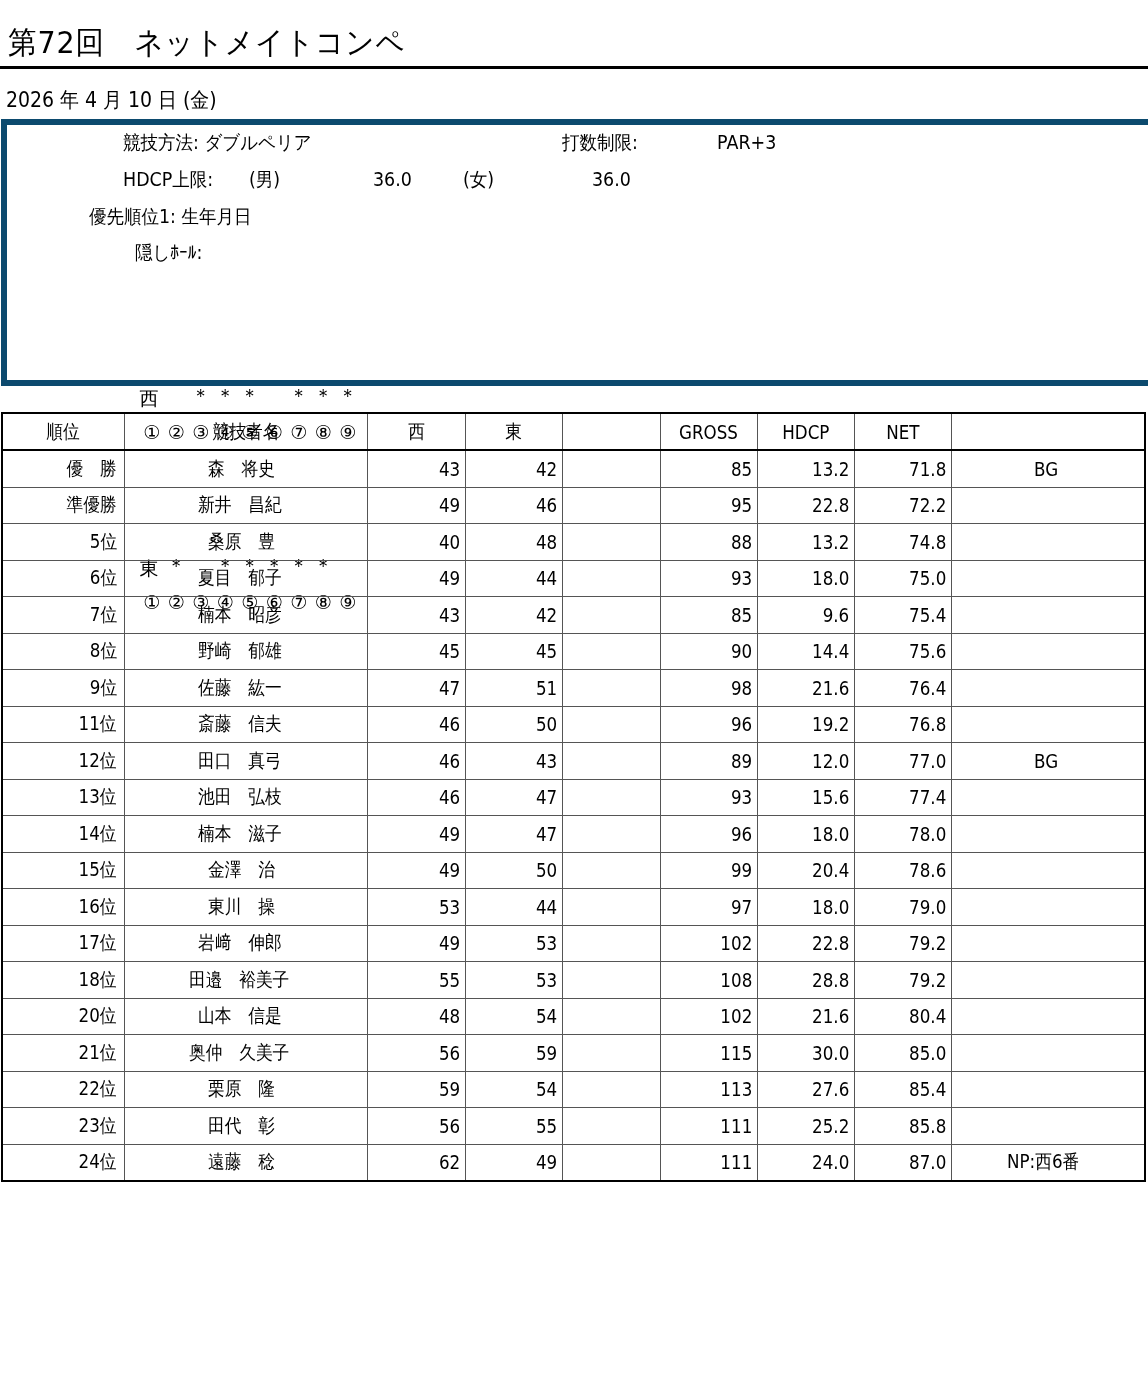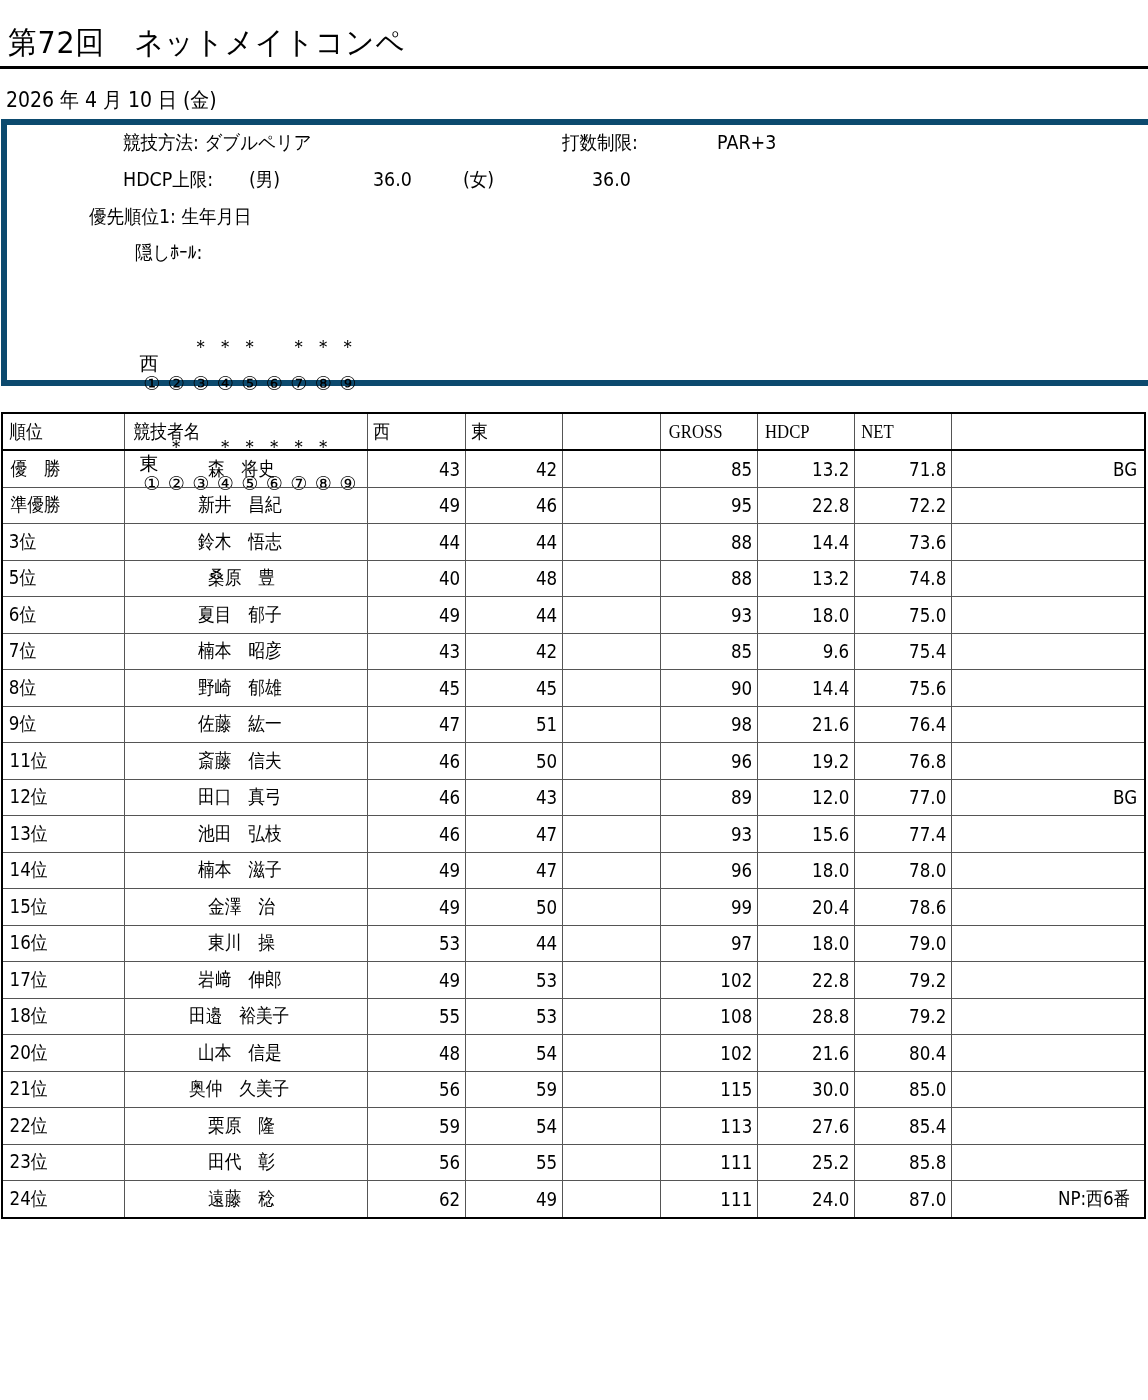--- a/index.html
+++ b/index.html
@@ -25,46 +25,46 @@
   }
   .info-box {
     position: absolute; left: 1px; top: 119px; width: 1142px; height: 255px;
     border: 6px solid #0c4a6e;
   }
   .info-line {
     position: absolute; font-size: 19px; line-height: 24px; white-space: pre;
     transform: scaleX(0.92); transform-origin: left center;
   }
   .holes-row {
-    position: absolute; font-size: 19px; line-height: 20px; white-space: pre;
+    position: absolute; font-size: 19px; line-height: 34px; white-space: pre;
   }
   .hole-group { display: inline-block; position: relative; }
   .hole {
     display: inline-block; width: 24.5px; text-align: center; position: relative;
   }
   .hole .star {
     position: absolute; left: 0; right: 0; top: -37px; text-align: center; font-size: 19px;
   }
 
   table.results {
     position: absolute; left: 1px; top: 412px;
     border-collapse: collapse; table-layout: fixed;
     border: 2px solid #000;
   }
   table.results th, table.results td {
     border: 1px solid #555;
     height: 35.5px; padding: 0 4px; font-size: 19px; font-weight: normal;
     white-space: nowrap; overflow: hidden;
   }
   table.results thead th { border-bottom: 2px solid #000; height: 35px; }
-  table.results th { text-align: left; font-family: Liberation Serif, serif; }
-  td.rank { text-align: left; }
+  table.results th { text-align: center; }
+  td.rank { text-align: right; }
   td.name { text-align: center; padding-left: 5px; }
   td.num { text-align: right; padding-right: 6px; }
-  td.note { text-align: right; padding-left: 2px; }
+  td.note { text-align: center; padding-left: 2px; }
   .narrow { display: inline-block; transform: scaleX(0.88); transform-origin: right center; }
   .narrow-c { display: inline-block; transform: scaleX(0.88); transform-origin: center center; }
   .narrow-l { display: inline-block; transform: scaleX(0.88); transform-origin: left center; }
 </style>
 </head>
 <body>
 
 <div class="title">第72回　ネットメイトコンペ</div>
 <div class="title-rule"></div>
 <div class="date">2026 年 4 月 10 日 (金)</div>
@@ -139,31 +139,20 @@
         <td class="name"><span class="narrow-l">新井　昌紀</span></td>
         <td class="num"><span class="narrow">49</span></td>
         <td class="num"><span class="narrow">46</span></td>
         <td class="num"><span class="narrow"></span></td>
         <td class="num"><span class="narrow">95</span></td>
         <td class="num"><span class="narrow">22.8</span></td>
         <td class="num"><span class="narrow">72.2</span></td>
         <td class="note"><span class="narrow-l"></span></td>
       </tr>
       <tr>
-        <td class="rank"><span class="narrow-c">3位</span></td>
-        <td class="name"><span class="narrow-l">鈴木　悟志</span></td>
-        <td class="num"><span class="narrow">44</span></td>
-        <td class="num"><span class="narrow">44</span></td>
-        <td class="num"><span class="narrow"></span></td>
-        <td class="num"><span class="narrow">88</span></td>
-        <td class="num"><span class="narrow">14.4</span></td>
-        <td class="num"><span class="narrow">73.6</span></td>
-        <td class="note"><span class="narrow-l"></span></td>
-      </tr>
-      <tr>
         <td class="rank"><span class="narrow-c">5位</span></td>
         <td class="name"><span class="narrow-l">桑原　豊</span></td>
         <td class="num"><span class="narrow">40</span></td>
         <td class="num"><span class="narrow">48</span></td>
         <td class="num"><span class="narrow"></span></td>
         <td class="num"><span class="narrow">88</span></td>
         <td class="num"><span class="narrow">13.2</span></td>
         <td class="num"><span class="narrow">74.8</span></td>
         <td class="note"><span class="narrow-l"></span></td>
       </tr>

